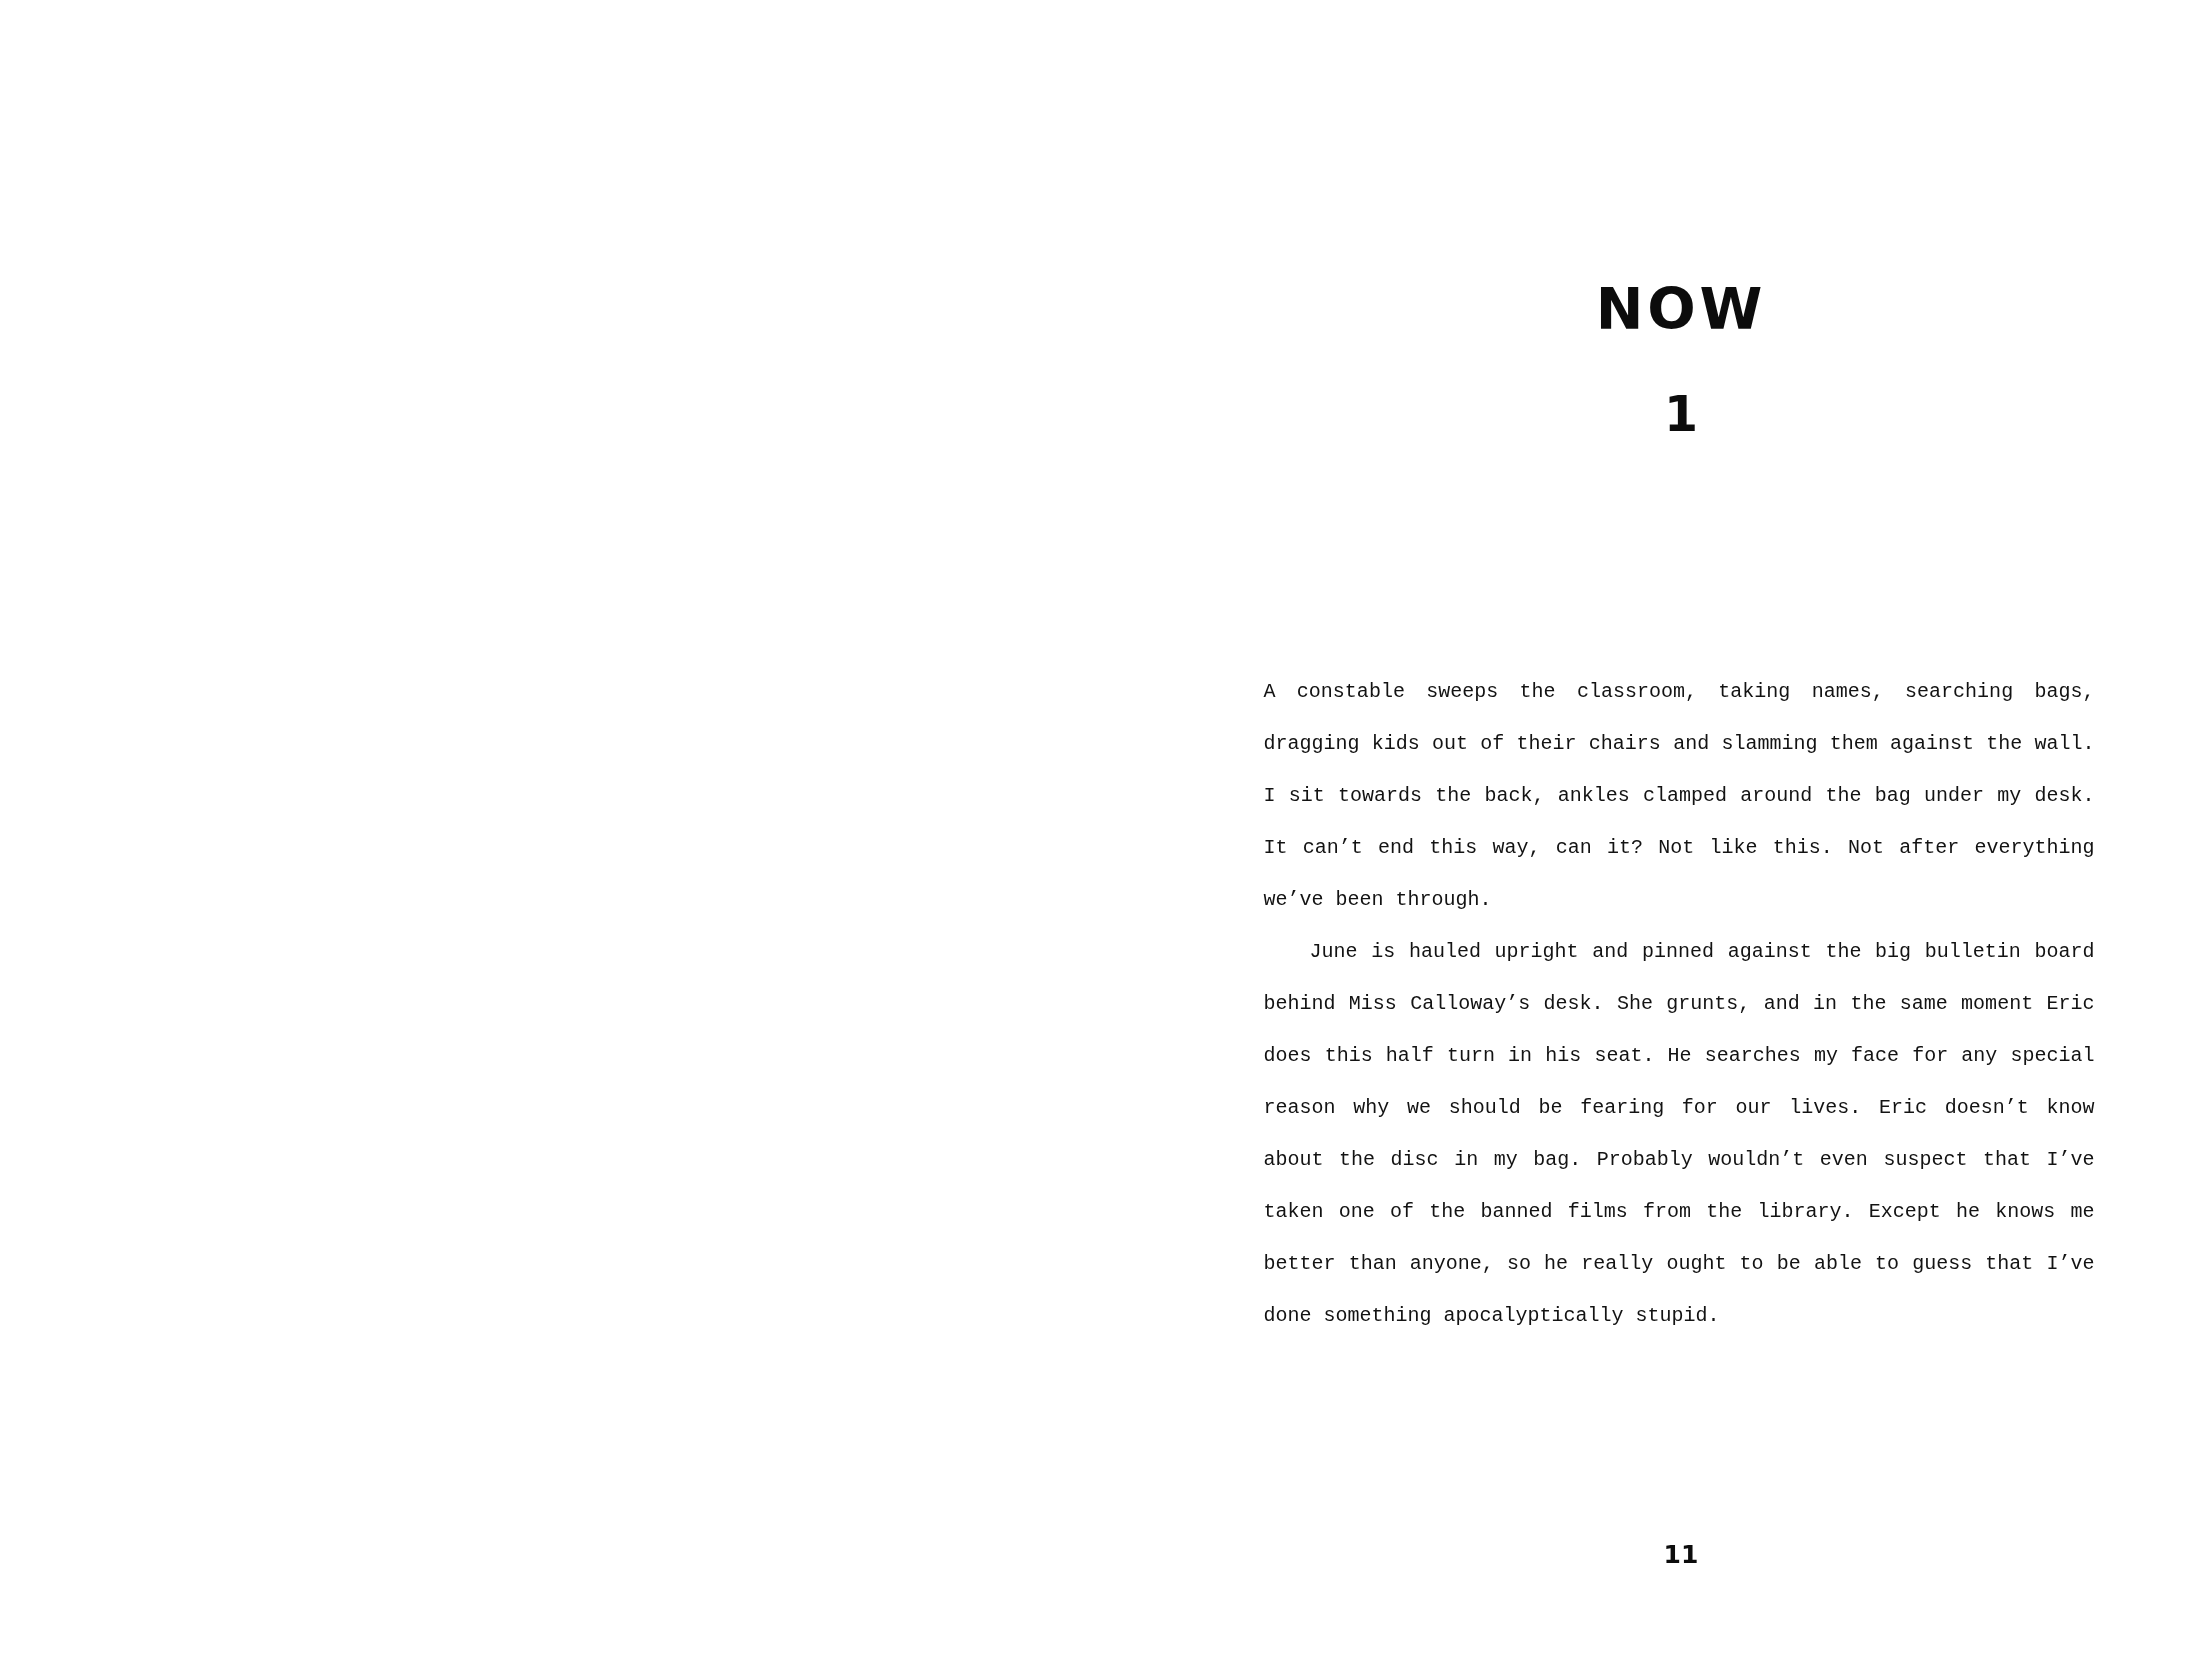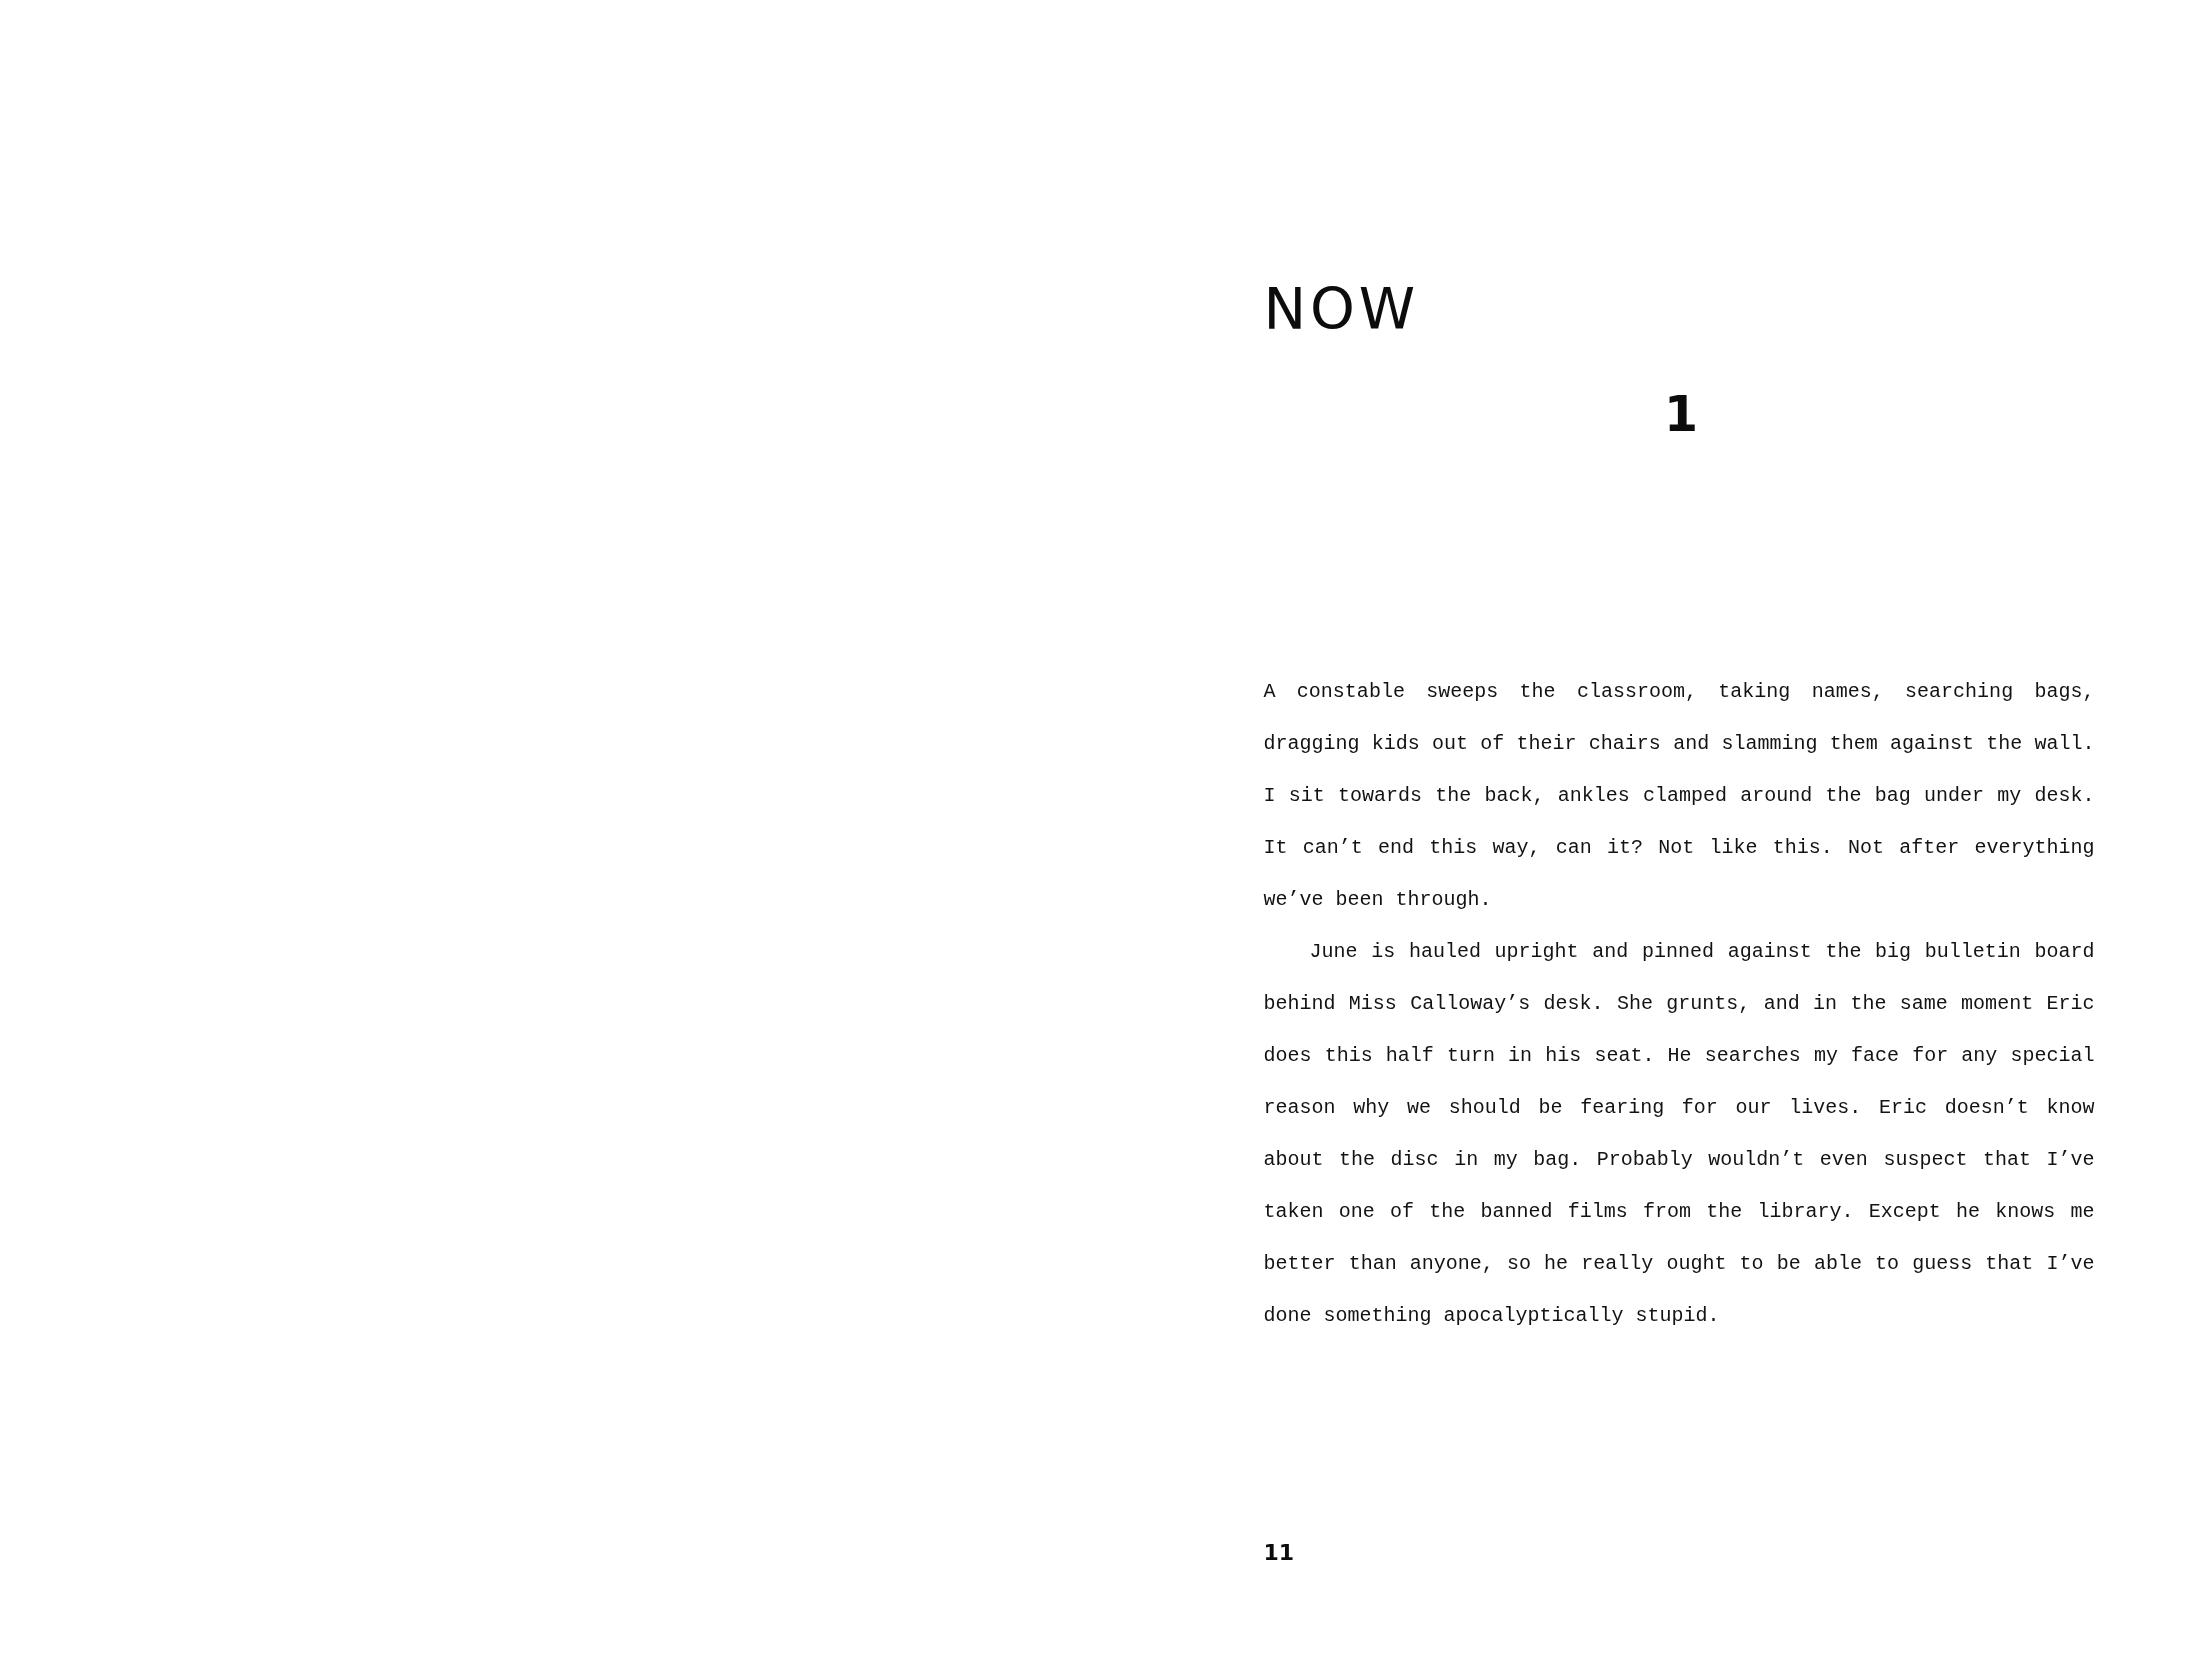--- a/index.html
+++ b/index.html
@@ -44,23 +44,23 @@
     top: 0;
     width: 835px;
     height: 1680px;
   }
 
   .part-title {
     position: absolute;
     top: 276px;
     left: 0;
     width: 835px;
-    text-align: left;
+    text-align: center;
     font-family: "DejaVu Sans", sans-serif;
-    font-weight: 400;
+    font-weight: 700;
     font-size: 57px;
     letter-spacing: 3.9px;
     color: #0c0c0c;
   }
 
   .chapter-number {
     position: absolute;
     top: 386px;
     left: 0;
     width: 835px;
@@ -95,23 +95,24 @@
 
   .body-copy p.last {
     text-align: left;
   }
 
   .folio {
     position: absolute;
     top: 1540px;
     left: 0;
     width: 835px;
+    text-align: center;
     font-family: "DejaVu Sans", sans-serif;
     font-weight: 700;
-    font-size: 22px;
+    font-size: 25px;
     color: #0c0c0c;
   }
 </style>
 </head>
 <body>
 
 <div class="spread">
 
   <div class="page page-left"></div>
 

